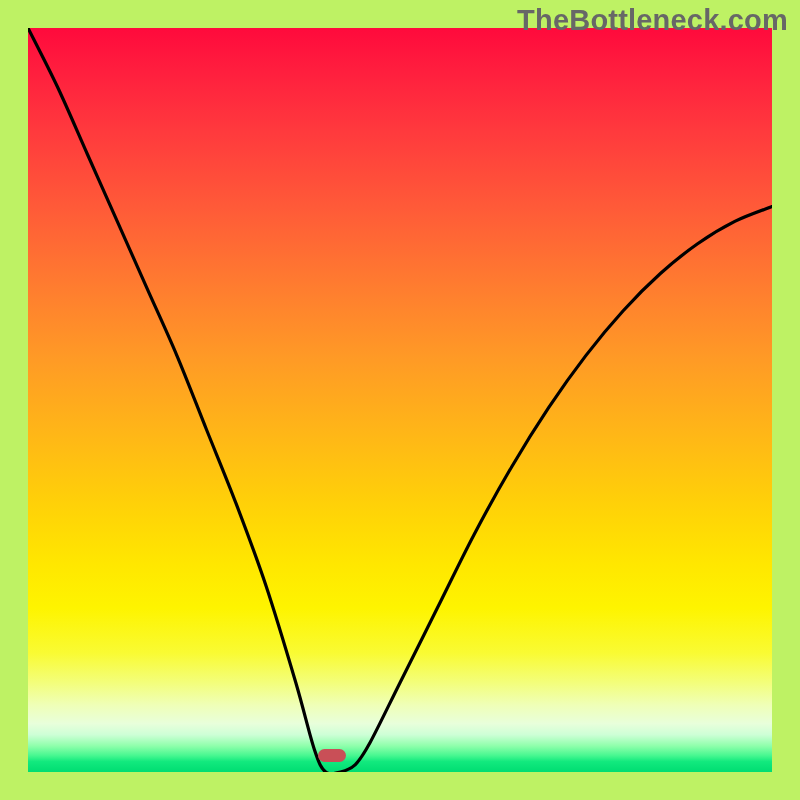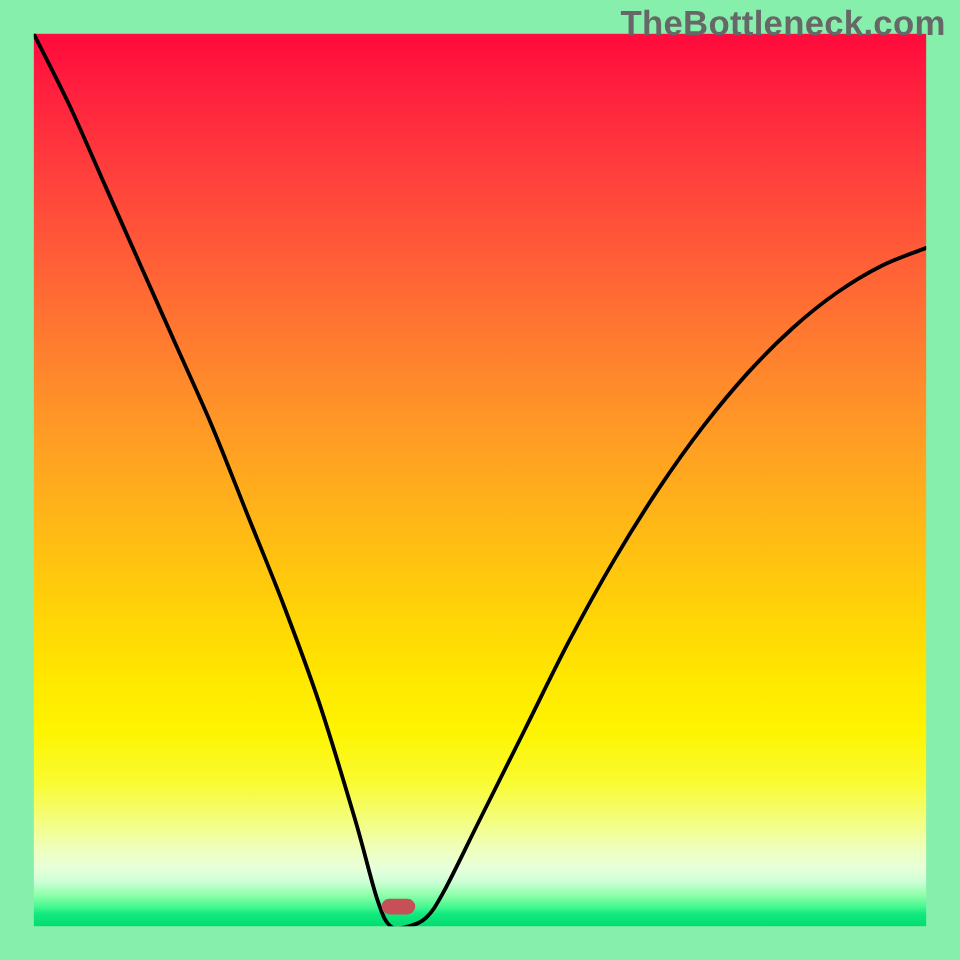--- a/index.html
+++ b/index.html
@@ -8,21 +8,21 @@
     width: 800px;
     height: 800px;
     overflow: hidden;
     background: #000;
     font-family: Arial, Helvetica, sans-serif;
   }
   .frame {
     position: relative;
     width: 800px;
     height: 800px;
-    background: #86efac;
+    background: #bef264;
   }
   .watermark {
     position: absolute;
     top: 4px;
     right: 12px;
     color: #676767;
     font-size: 29px;
     font-weight: 600;
     letter-spacing: 0.2px;
     z-index: 10;

